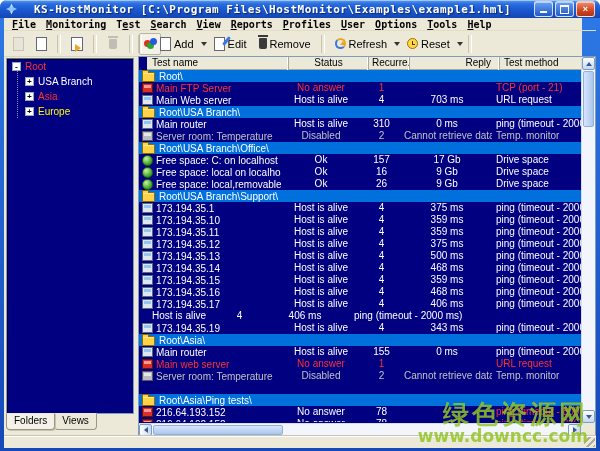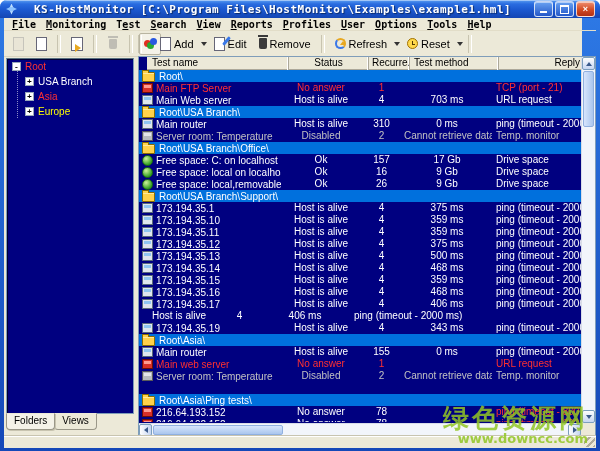--- a/index.html
+++ b/index.html
@@ -108,21 +108,21 @@
   .arr.right{border-left:4px solid #3a5a8c;margin-right:-3px;}
   .sb-thumb{position:absolute;background:linear-gradient(90deg,#d7e5fc,#aac6ee);border:1px solid #90b0e0;border-radius:2px;box-sizing:border-box;}
   .sb-thumb.h{background:linear-gradient(180deg,#d7e5fc,#aac6ee);}
   .sb-corner{position:absolute;right:0;top:366px;width:14px;height:14px;background:#ece9d8;}
   
   .statusbar{position:absolute;left:0;top:418px;width:592px;height:11px;background:#ece9d8;border-top:1px solid #fff;box-shadow:0 -1px 0 #c8c4b0;}
   .grip{position:absolute;right:1px;bottom:1px;width:11px;height:10px;background:repeating-linear-gradient(135deg,transparent 0 3px,#b0ac9c 3px 5px);}
   
   .watermark{position:absolute;right:12px;bottom:6px;text-align:right;color:rgba(146,198,36,.85);font-weight:bold;z-index:50;pointer-events:none;font-family:"DejaVu Sans",sans-serif;line-height:1;}
   .wm1{font-size:26px;letter-spacing:3px;}
-  .wm2{font-size:13px;margin-top:1px;}
+  .wm2{font-size:17px;margin-top:1px;text-align:center;}
 </style>
 </head>
 <body>
 
 <div class="window">
   <div class="titlebar">
     <span class="app-icon"></span>
     <span class="title-text">KS-HostMonitor  [C:\Program Files\HostMonitor\Examples\example1.hml]</span>
     <span class="win-btns">
       <span class="wbtn">
@@ -230,22 +230,22 @@
             <span class="tab active">Folders</span>
             <span class="tab">Views</span>
           </div>
       </div>
 
       <div class="right-panel">
         <div class="thead">
             <div class="hcell hc1">Test name</div>
             <div class="hcell hc2">Status</div>
             <div class="hcell hc3">Recurre...</div>
+            <div class="hcell hc4">Reply</div>
             <div class="hcell hc5">Test method</div>
-            <div class="hcell hc4">Reply</div>
           </div>
         <div class="tbody" style="background: rgb(0, 0, 128);">
             <div class="trow folder" style="background: rgb(0, 112, 221);">
               <div class="cell folder-cell">
                 <span class="ic ic-folder"></span>
                 <span>Root\</span>
               </div>
             </div>
             <div class="trow test">
               <div class="cell c-name">
@@ -361,21 +361,21 @@
                 <span style="color: rgb(255, 255, 255);">173.194.35.11</span>
               </div>
               <div class="cell c-status" style="color: rgb(255, 255, 255);">Host is alive</div>
               <div class="cell c-rec" style="color: rgb(255, 255, 255);">4</div>
               <div class="cell c-reply" style="color: rgb(255, 255, 255);">359 ms</div>
               <div class="cell c-method" style="color: rgb(255, 255, 255);">ping (timeout - 2000 ms)</div>
             </div>
             <div class="trow test">
               <div class="cell c-name">
                 <span class="ic ic-server"></span>
-                <span style="color: rgb(255, 255, 255); text-decoration: underline;">173.194.35.12</span>
+                <span style="color: rgb(255, 255, 255);">173.194.35.12</span>
               </div>
               <div class="cell c-status" style="color: rgb(255, 255, 255);">Host is alive</div>
               <div class="cell c-rec" style="color: rgb(255, 255, 255);">4</div>
               <div class="cell c-reply" style="color: rgb(255, 255, 255);">375 ms</div>
               <div class="cell c-method" style="color: rgb(255, 255, 255);">ping (timeout - 2000 ms)</div>
             </div>
             <div class="trow test">
               <div class="cell c-name">
                 <span class="ic ic-server"></span>
                 <span style="color: rgb(255, 255, 255);">173.194.35.13</span>

